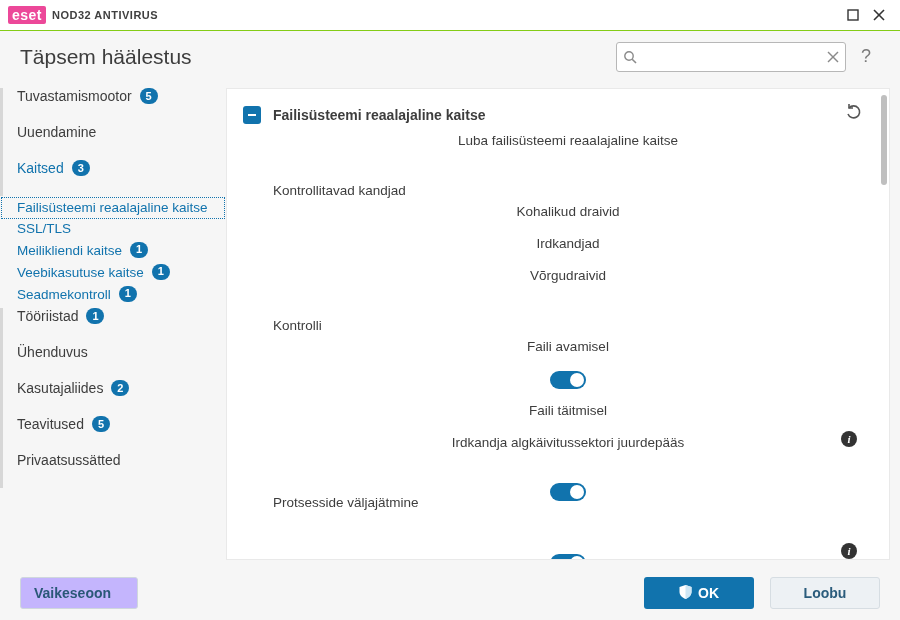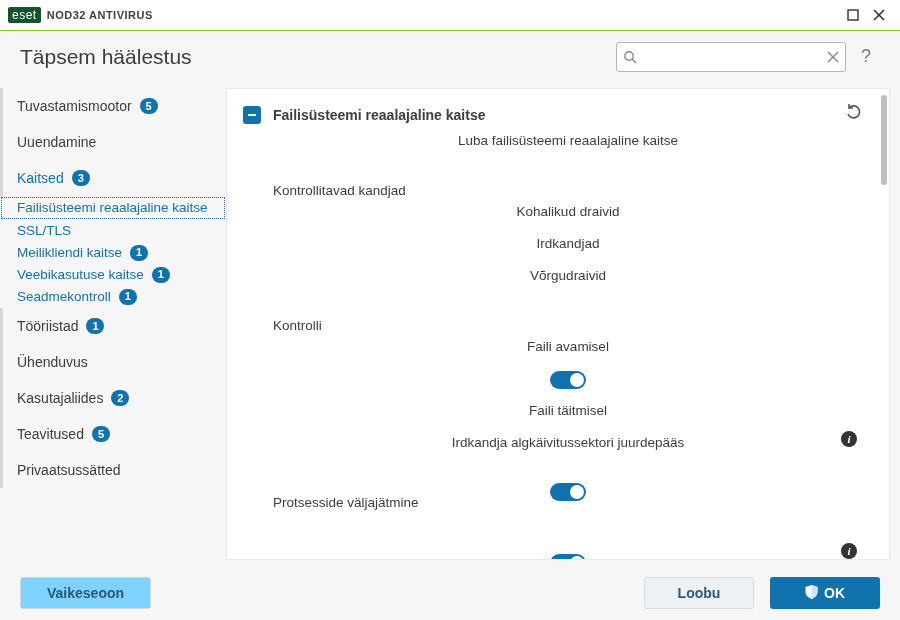--- a/index.html
+++ b/index.html
@@ -1,31 +1,31 @@
 <!DOCTYPE html>
 <html><head>
 <meta charset="utf-8">
 <style>
   * { box-sizing: border-box; margin: 0; padding: 0; font-family: "Segoe UI", Arial, sans-serif; }
   body { width: 900px; height: 620px; background: #fff; overflow: hidden; }
   .titlebar { height: 30px; display: flex; align-items: center; padding: 0 8px; }
   .brand { display: flex; align-items: center; gap: 6px; font-size: 11px; letter-spacing: 0.5px; color: #404040; font-weight: 600;}
-  .brand-badge { background: #14532d; color: #fff; font-weight: 400; font-size: 12px; padding: 1px 4px; border-radius: 2px; }
+  .brand-badge { background: #ec4899; color: #fff; font-weight: 700; font-size: 14px; padding: 1px 4px; border-radius: 2px; }
   .titlebar-spacer { flex: 1; }
   .win-btn { width: 26px; height: 26px; display: flex; align-items: center; justify-content: center; font-size: 14px; color: #333; cursor: pointer; }
   .win-btn svg { display:block }
   .header { height: 52px; display:flex; align-items:center; padding: 0 20px 0 20px; background:#f6f6f6; border-top:1px solid #84cc16;}
   .header-title { font-size: 21px; color:#3d3d3d; font-weight:400;}
   .header-spacer { flex:1 }
   .search { width: 230px; height: 30px; border:1px solid #b7b7b7; border-radius:3px; background:#fff; display:flex; align-items:center; padding:0 6px; gap:6px;}
   .search input { flex:1; border:none; outline:none; font-size:13px; background:transparent;}
   .help-btn { width:28px; text-align:center; font-size:18px; color:#7a7a7a; cursor:pointer; margin-left:6px;}
   .body { display:flex; height: calc(620px - 30px - 52px - 54px); background:#f6f6f6;}
   .sidebar { width: 226px; padding-top:6px;}
-  .nav-item { display:flex; align-items:center; height:36px; padding:0 14px 0 14px; font-size:14px; color:#3d3d3d; cursor:pointer; border-left:3px solid transparent; gap:8px;}
+  .nav-item { display:flex; align-items:flex-start; height:36px; padding:0 14px 0 14px; font-size:14px; color:#3d3d3d; cursor:pointer; border-left:3px solid transparent; gap:8px;}
   .nav-item.section { border-left-color:#d7d7d7;}
   .nav-item.blue { color:#1173ad; }
   .nav-sub { padding-left:14px; font-size:13.5px; min-height:22px; height:auto; line-height:1.3; }
   .nav-sub.selected { outline:1px dotted #1173ad; outline-offset:-2px; padding-top:3px; padding-bottom:3px;}
   .badge { background:#1173ad; color:#fff; font-size:11px; font-weight:700; border-radius:9px; min-width:18px; height:16px; display:inline-flex; align-items:center; justify-content:center; padding:0 5px;}
   .content { flex:1; background:#fff; margin: 6px 10px 6px 0; border:1px solid #e9e9e9; position:relative; overflow:hidden;}
   .content-inner { position:absolute; top:0; left:0; right:10px; bottom:0; overflow-y:auto; padding: 0 16px 20px 16px;}
   .scroll-track { position:absolute; right:2px; top:6px; width:6px; bottom:6px; background:transparent;}
   .scroll-thumb { position:absolute; right:0; width:6px; background:#bfbfbf; border-radius:3px;}
   .section-header { display:flex; align-items:center; height:44px; gap:12px; padding-top:8px;}
@@ -36,21 +36,21 @@
   .row .lbl { flex:0 0 350px;}
   .row .ctl { flex:0 0 60px;}
   .row .info { margin-left:auto; padding-right:6px; color:#404040;}
   .group-label { font-weight:400; font-size:13.5px; color:#3d3d3d; padding:18px 0 6px 30px;}
   .toggle { width:36px; height:18px; border-radius:9px; background:#1173ad; position:relative; cursor:pointer;}
   .toggle::after { content:""; position:absolute; right:2px; top:2px; width:14px; height:14px; background:#fff; border-radius:50%; }
   .info-icon { width:16px;height:16px; display:inline-flex; align-items:center; justify-content:center; border-radius:50%; background:#333; color:#fff; font-size:11px; font-weight:700; font-style:italic; font-family:Georgia,serif; cursor:pointer;}
   .footer { height:54px; display:flex; align-items:center; padding:0 20px; gap:16px; background:#f6f6f6;}
   .footer-spacer{flex:1}
   .btn { height:32px; padding:0 26px; border-radius:3px; font-size:14px; display:inline-flex; align-items:center; justify-content:center; gap:6px; cursor:pointer; border:1px solid transparent;}
-  .btn-default { background:#7dd3fc; border-color:#cfd7dd; color:#2a5877; font-weight:600;}
+  .btn-default { background:#c4b5fd; border-color:#cfd7dd; color:#2a5877; font-weight:600;padding-left:13px;}
   .btn-default.wide{ min-width:110px;}
   .btn-primary { background:#1173ad; color:#fff; font-weight:700; min-width:110px;}
   .btn-secondary { background:#edf1f4; color:#2b5c7c; border-color:#d6dde2; min-width:110px; font-weight:600;}
   .shield { display:inline-block; }
 </style>
 </head>
 <body>
 
 <div class="titlebar">
   <div class="brand">
@@ -226,25 +226,25 @@
       <div class="scroll-thumb" style="top:0;height:90px"></div>
     </div>
   </div>
 </div>
 
 <div class="footer">
   <div class="btn btn-default wide">
       <span>Vaikeseoon</span>
     </div>
   <div class="footer-spacer"></div>
-  <div class="btn btn-secondary">
-      <span>Loobu</span>
-    </div>
   <div class="btn btn-primary">
     <span class="shield">
       <svg width="13" height="14" viewBox="0 0 13 14">
           <path d="M6.5 0 L12.5 2 V7 C12.5 10 9.8 12.8 6.5 14 C3.2 12.8 0.5 10 0.5 7 V2 Z" fill="#fff"></path>
           <path d="M6.5 0 L12.5 2 V7 C12.5 10 9.8 12.8 6.5 14 V0 Z" fill="#cfe7f5"></path>
         </svg>
     </span>
     <span>OK</span>
   </div>
+  <div class="btn btn-secondary">
+      <span>Loobu</span>
+    </div>
 </div>
 
 </body></html>

